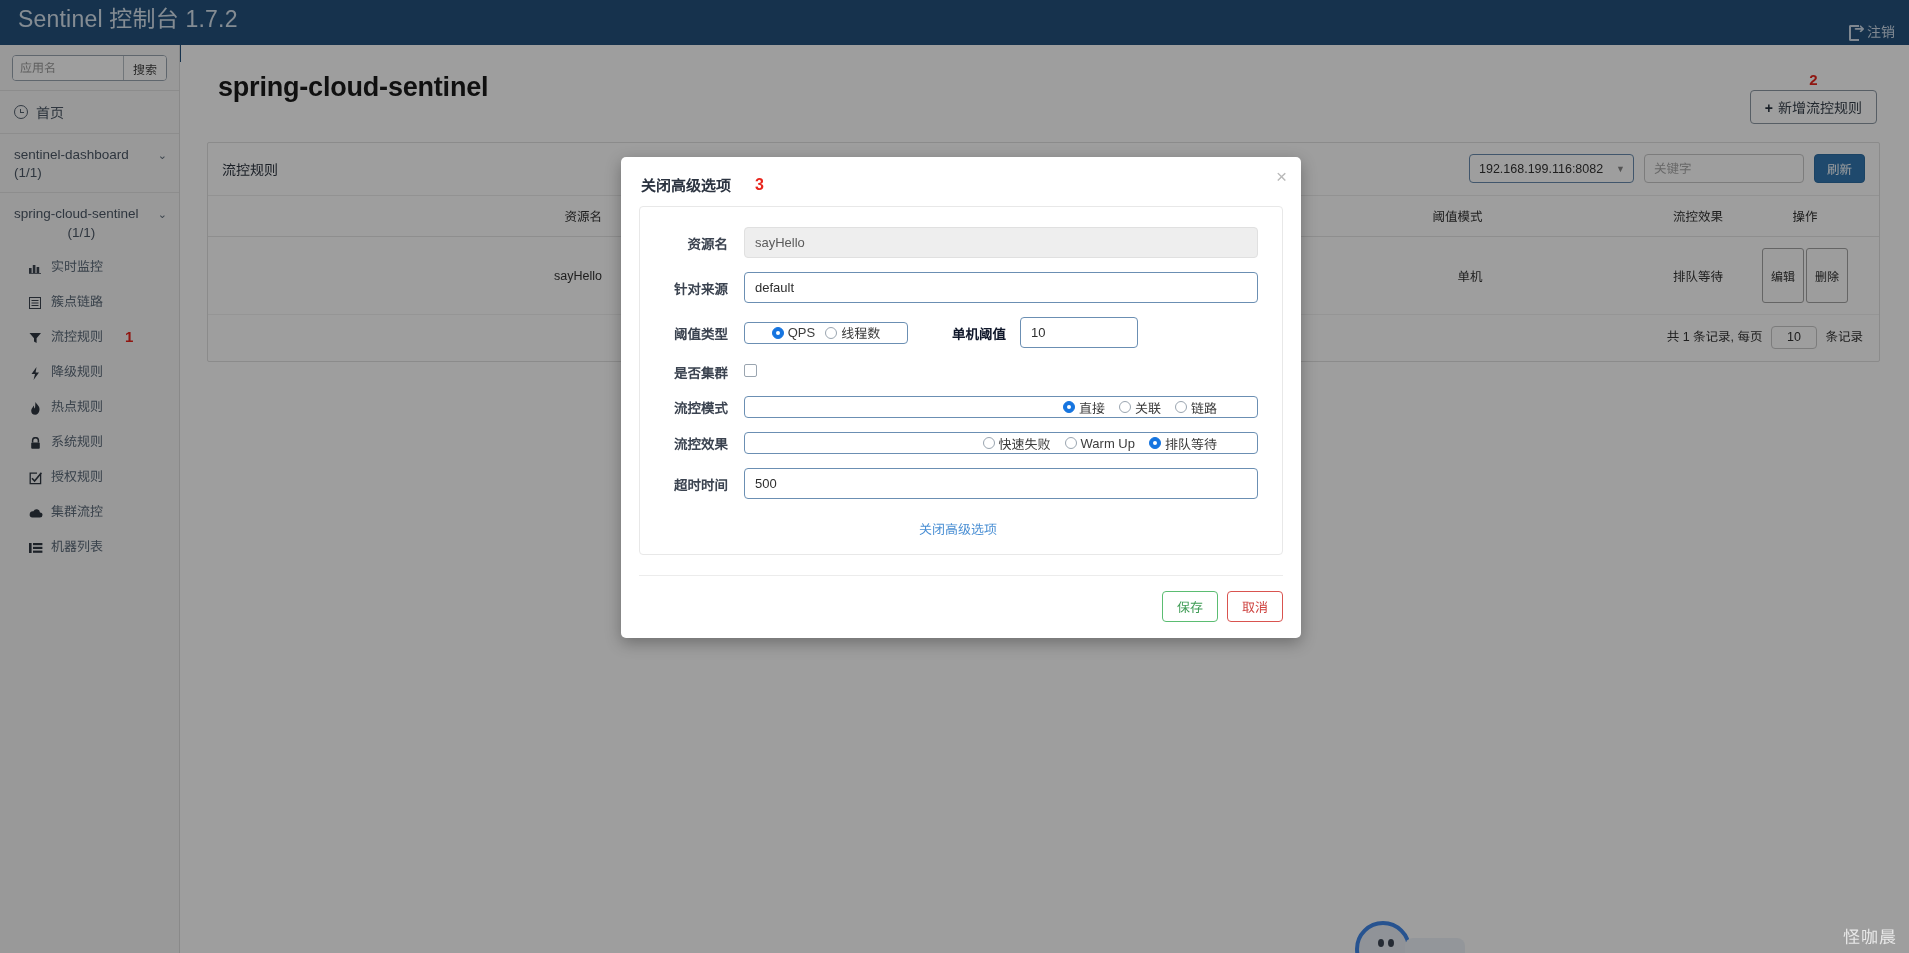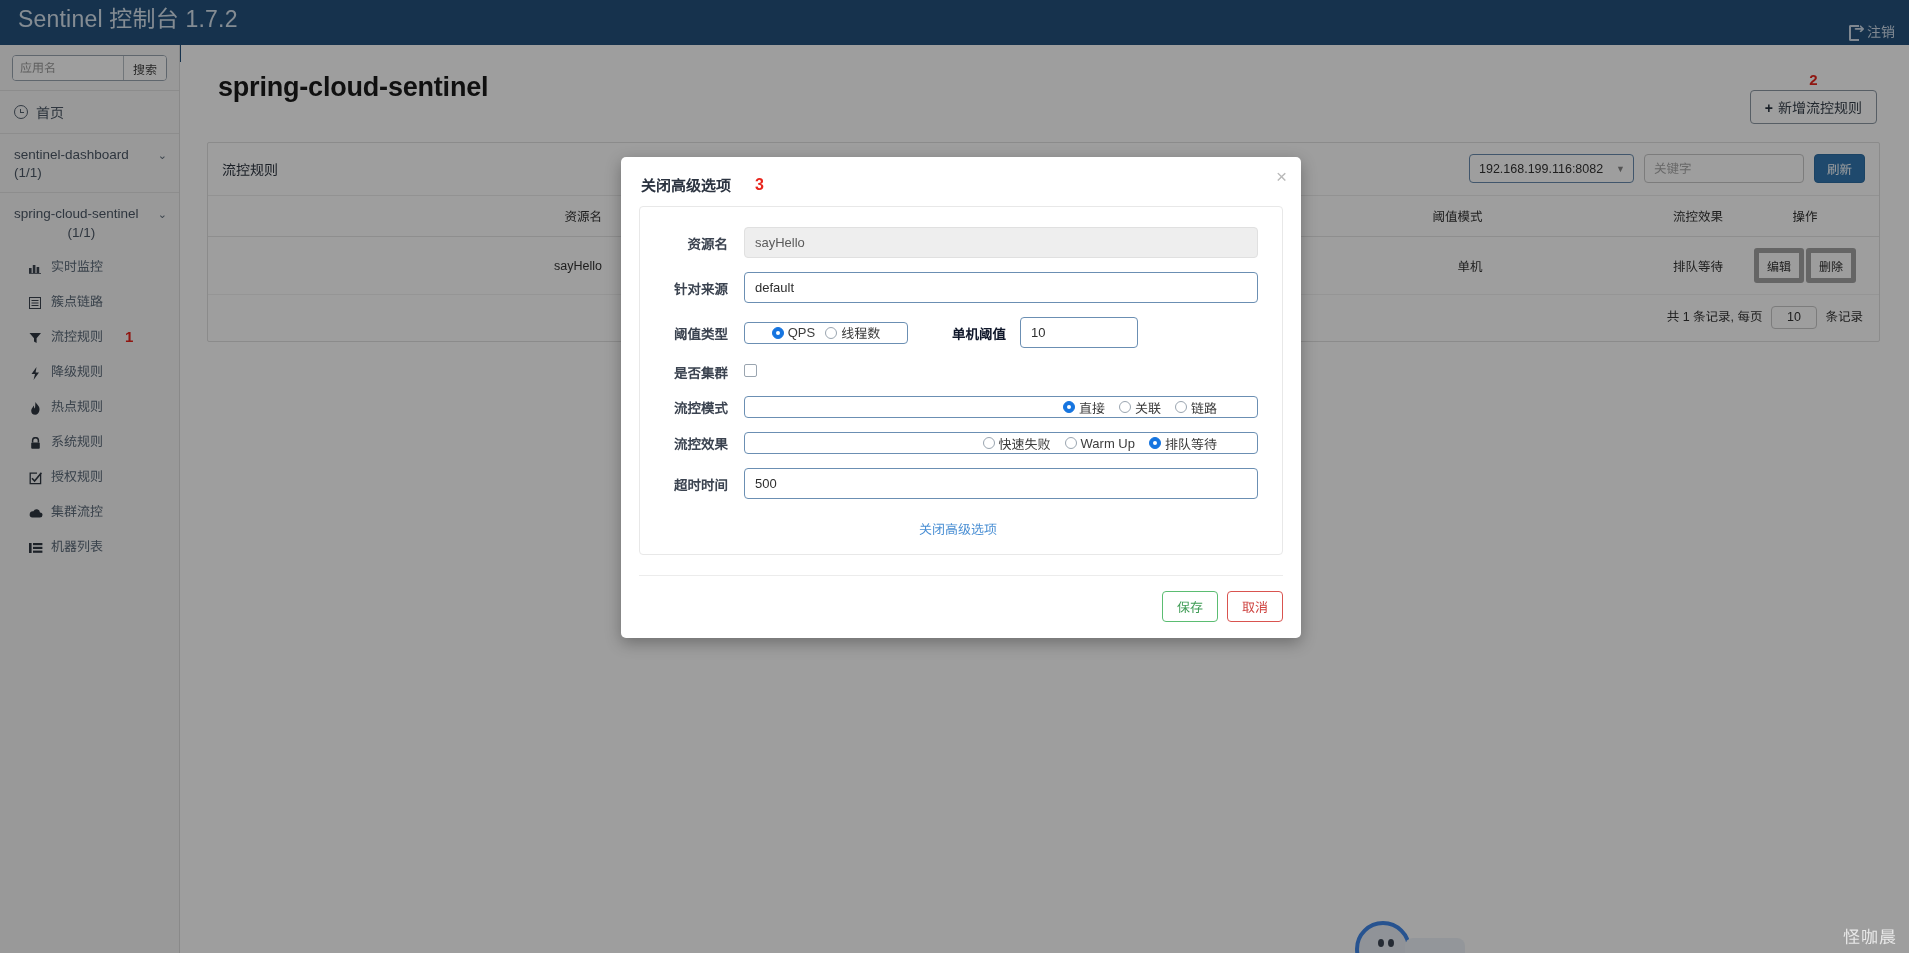--- a/index.html
+++ b/index.html
@@ -309,26 +309,26 @@
   table.rules td {
     color: #333;
     padding: 11px 16px 11px 8px;
     text-align: right;
     border-bottom: 1px solid #f0f0f0;
     white-space: nowrap;
   }
   table.rules th.col-res, table.rules td.col-res { width: 410px; }
   table.rules th.col-op, table.rules td.col-op { text-align: center; width: 140px; }
   .op-btn {
-    border: 5px solid #a3a3a3;
+    border: 1px solid #a3a3a3;
     background: #fdfdfd;
     font-size: 12px;
     color: #333;
     border-radius: 3px;
-    padding: 4px 8px;
+    padding: 18px 8px;
     margin: 0 1px;
     cursor: pointer;
     font-family: "Liberation Sans", sans-serif;
   }
   .panel-foot {
     text-align: right;
     padding: 11px 16px 12px 0;
     font-size: 12.5px;
     color: #333;
   }

